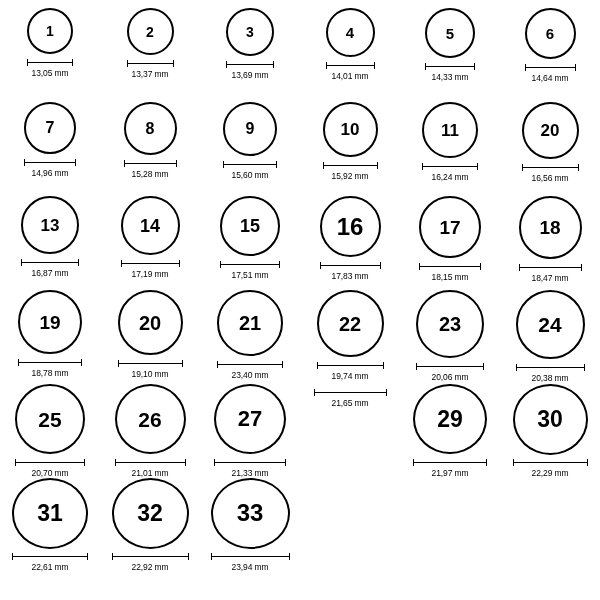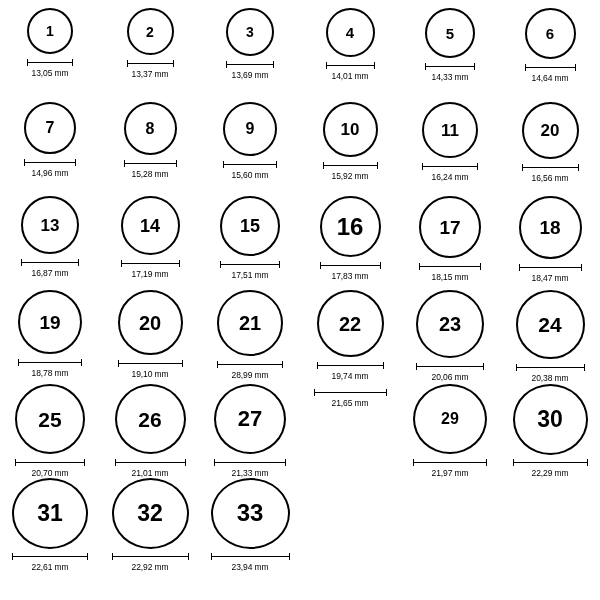--- a/index.html
+++ b/index.html
@@ -267,21 +267,21 @@
         </div>
         <div class="mm">19,10 mm</div>
       </div>
       <div class="cell">
         <div class="ring" style="width: 66px; height: 66px;">
           <span class="ring-label" style="font-size: 20px;">21</span>
         </div>
         <div class="measure">
           <div class="bar" style="width: 66px;"></div>
         </div>
-        <div class="mm">28,99 mm</div>
+        <div class="mm">23,40 mm</div>
       </div>
       <div class="cell">
         <div class="ring" style="width: 67px; height: 67px;">
           <span class="ring-label" style="font-size: 20px; text-align: center;">22</span>
         </div>
         <div class="measure">
           <div class="bar" style="width: 67px;"></div>
         </div>
         <div class="mm">19,74 mm</div>
       </div>
@@ -331,21 +331,21 @@
         <div class="mm">21,33 mm</div>
       </div>
       <div class="cell">
         <div class="measure">
           <div class="bar" style="width: 73px;"></div>
         </div>
         <div class="mm">21,65 mm</div>
       </div>
       <div class="cell">
         <div class="ring" style="width: 74px; height: 74px;">
-          <span class="ring-label" style="font-size: 16px; text-align: center;">29</span>
+          <span class="ring-label" style="font-size: 23px; text-align: center;">29</span>
         </div>
         <div class="measure">
           <div class="bar" style="width: 74px;"></div>
         </div>
         <div class="mm">21,97 mm</div>
       </div>
       <div class="cell">
         <div class="ring" style="width: 75px; height: 75px;">
           <span class="ring-label" style="font-size: 23px;">30</span>
         </div>

